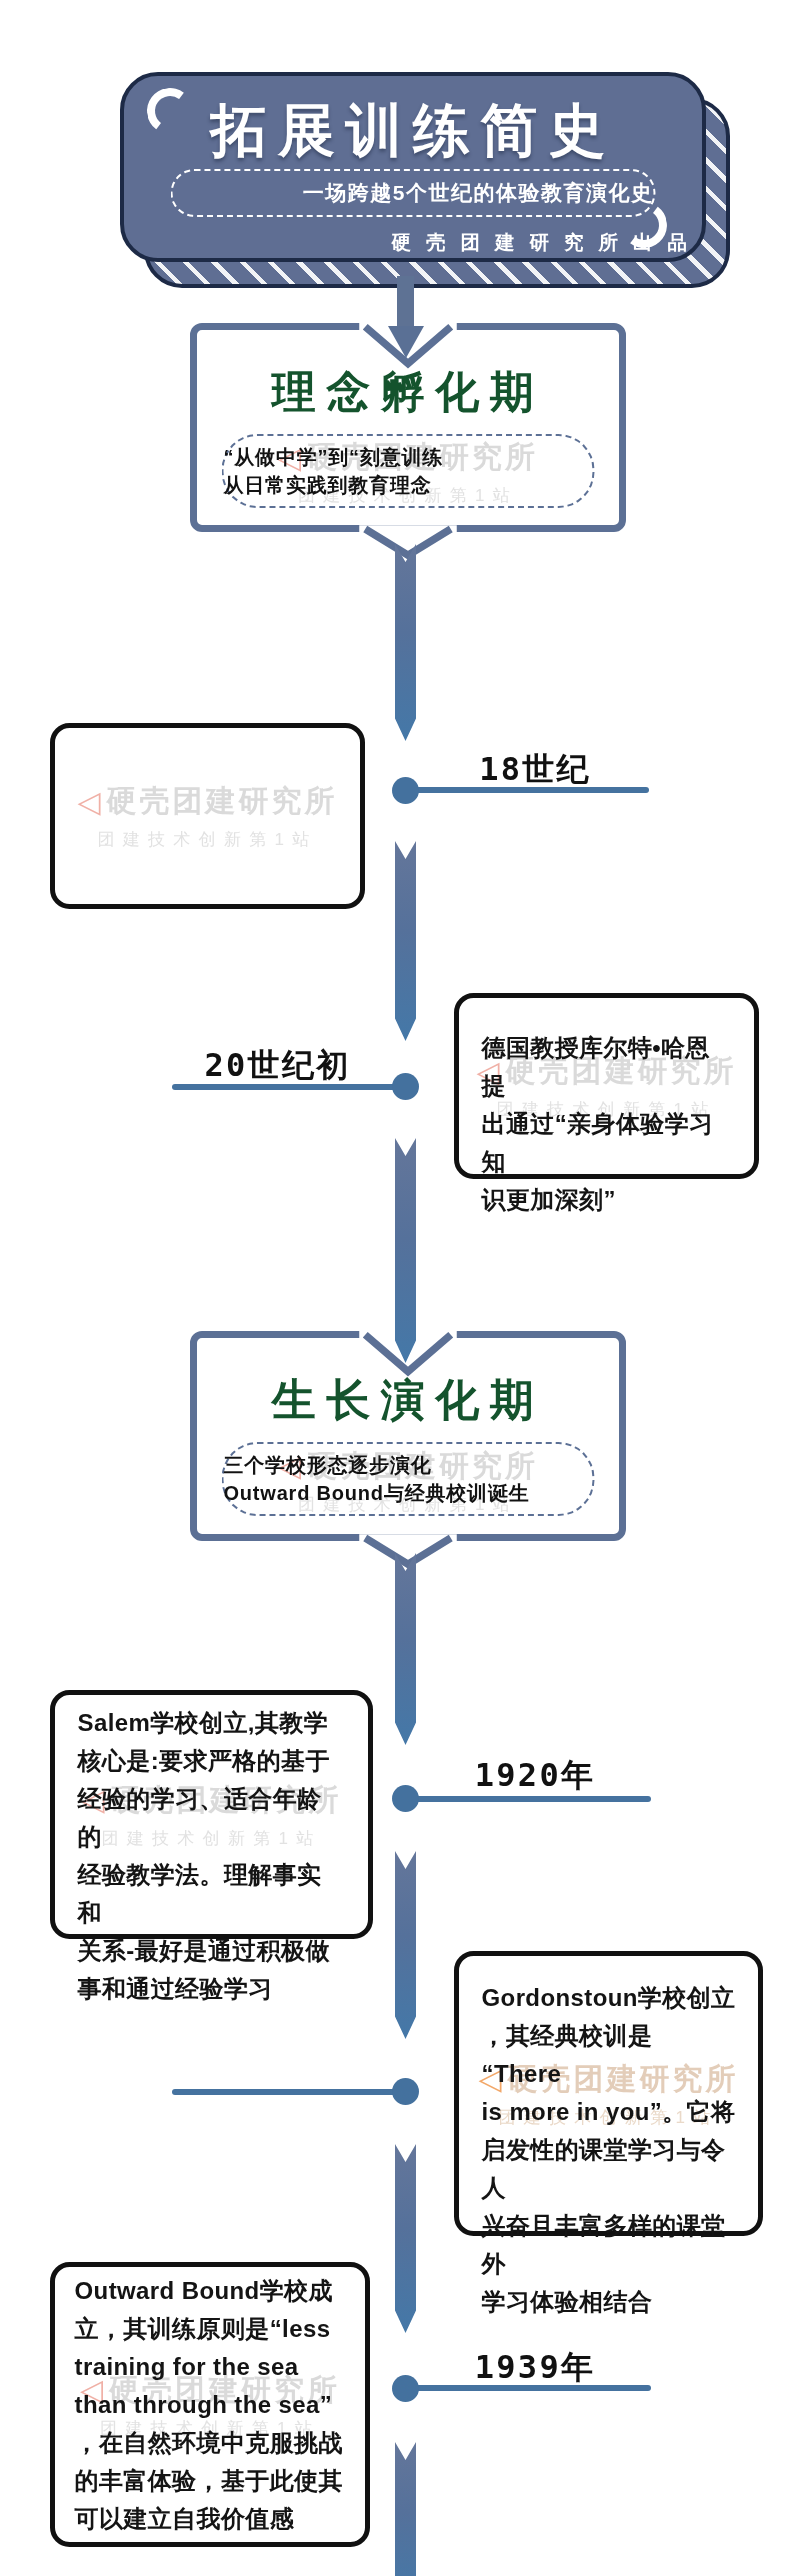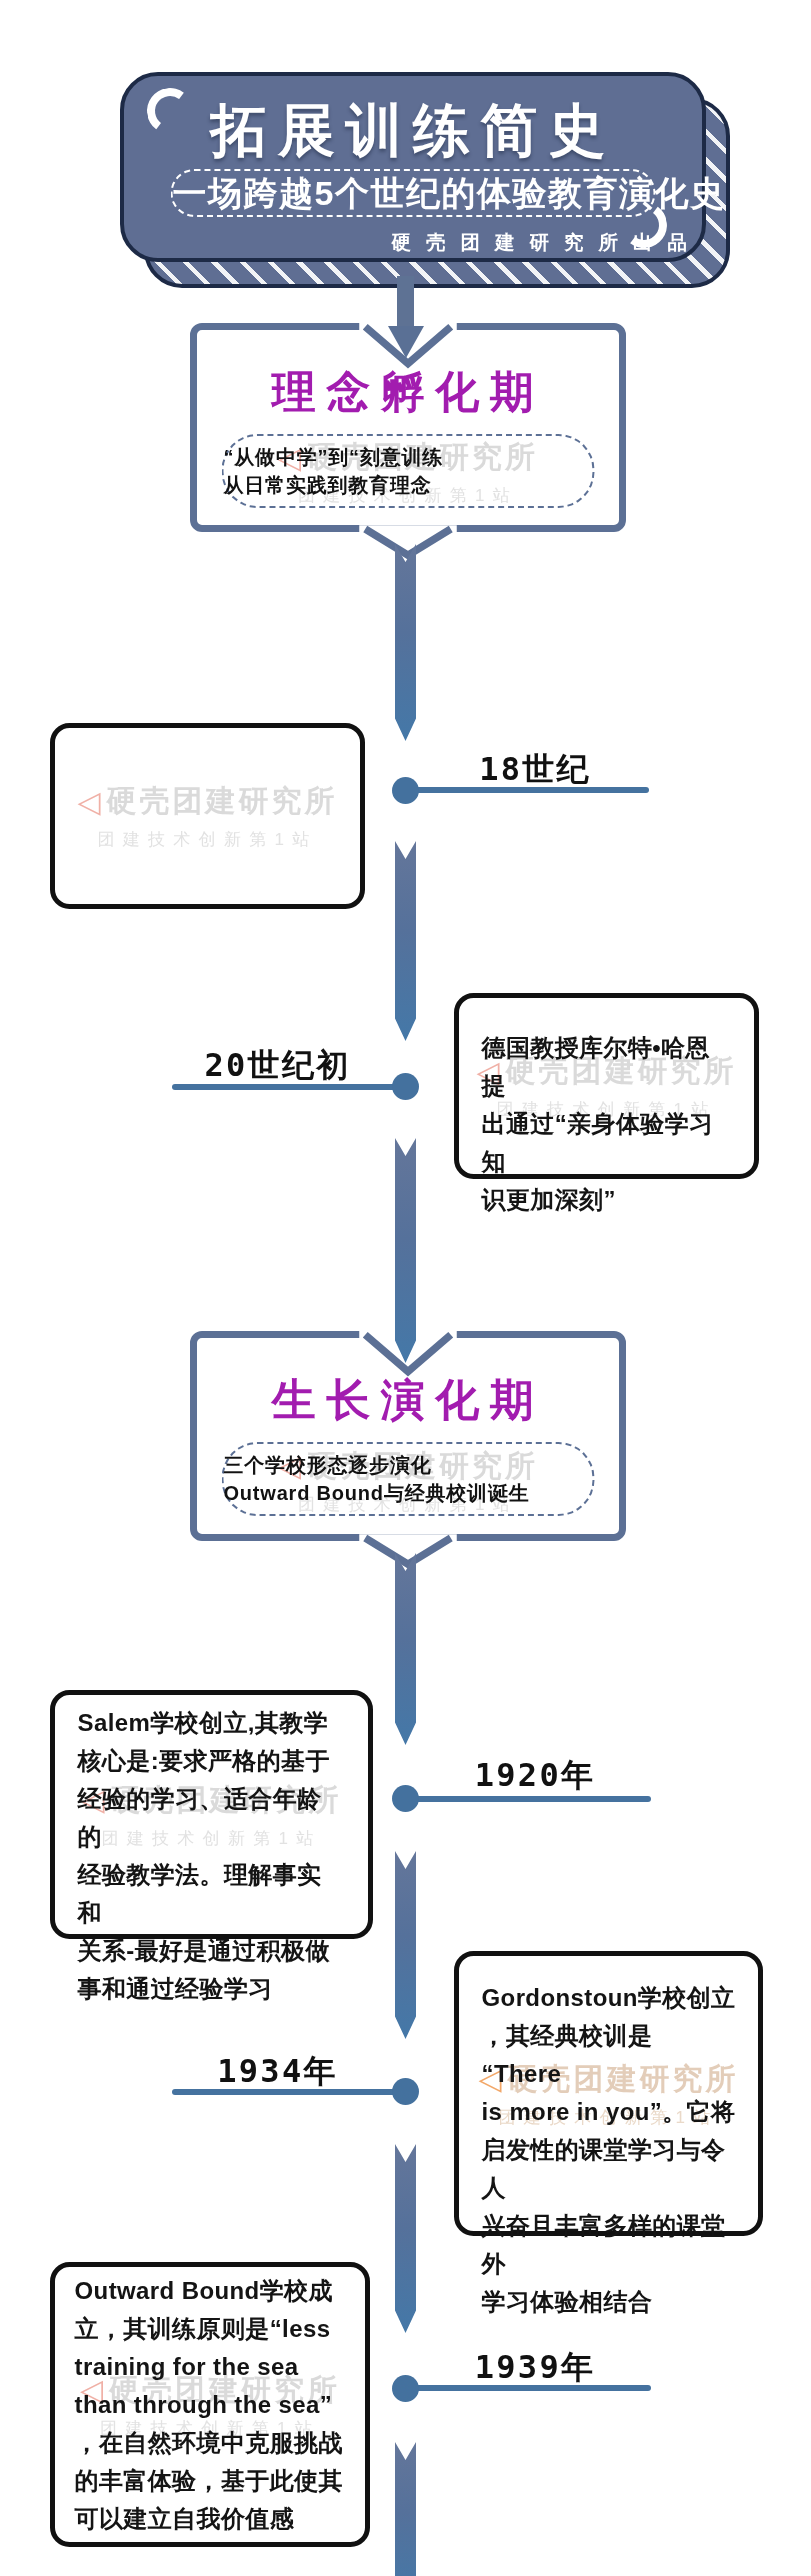--- a/index.html
+++ b/index.html
@@ -13,22 +13,22 @@
   .hdr-card{position:absolute;left:120px;top:72px;width:578px;height:182px;
     border-radius:38px;background:#5f6e93;border:4.5px solid #1d2a46;}
   .gloss{position:absolute;width:30px;height:30px;border:8.3px solid transparent;
     border-top-color:#fff;border-left-color:#fff;border-radius:50%;}
   .gloss-tl{left:22.5px;top:12px;transform:rotate(-8deg);}
   .gloss-br{right:35px;bottom:10.5px;transform:rotate(172deg);}
   .hdr-title{position:absolute;left:0;right:0;top:16.5px;text-align:center;color:#fff;
     font-size:57px;font-weight:bold;letter-spacing:10.5px;
     text-shadow:0 3px 3.8px rgba(25,35,60,.45);white-space:nowrap;}
   .hdr-capsule{position:absolute;left:50%;transform:translateX(-50%);top:93px;width:481px;height:44px;
-    border:2.3px dashed #fff;border-radius:30px;color:#fff;font-size:34px;font-weight:bold;
-    letter-spacing:1.5px;text-align:left;line-height:44px;white-space:nowrap;}
+    border:2.3px dashed #fff;border-radius:30px;color:#fff;font-size:21px;font-weight:bold;
+    letter-spacing:1.5px;text-align:right;line-height:44px;white-space:nowrap;}
   .hdr-byline{position:absolute;left:0;right:0;top:153px;text-align:right;color:#fff;
     font-size:19.5px;font-weight:bold;letter-spacing:15px;white-space:nowrap;}
 
   
   .conn-bar{position:absolute;left:397px;top:276px;width:16.5px;height:51px;background:#5e7294;z-index:5;}
   .conn-head{position:absolute;left:388px;top:326px;width:0;height:0;z-index:5;
     border-left:18px solid transparent;border-right:18px solid transparent;border-top:32px solid #5a7095;}
   .seg{position:absolute;left:395px;width:21px;z-index:5;
     background:linear-gradient(180deg,#64769a 0%,#55719b 45%,#4478a8 100%);
     clip-path:polygon(0 0,50% 18px,100% 0,100% calc(100% - 22.5px),50% 100%,0 calc(100% - 22.5px));}
@@ -45,21 +45,21 @@
   .ylabel{position:absolute;z-index:6;text-align:center;color:#111;font-size:32px;font-weight:bold;
     letter-spacing:2.3px;font-family:"DejaVu Sans Mono","Liberation Mono",monospace;white-space:nowrap;}
   #ylabel-1{left:421px;top:748px;width:228px;} #ylabel-2{left:161px;top:1044px;width:233px;}
   #ylabel-3{left:421px;top:1754px;width:228px;} #ylabel-4{left:161px;top:2050px;width:233px;}
   #ylabel-5{left:421px;top:2346px;width:228px;}
 
   
   .phase{position:absolute;left:190px;width:436px;background:#fff;border:7.5px solid #5c7095;
     border-radius:12px;box-sizing:border-box;z-index:2;}
   #phase-a{top:323px;height:209px;} #phase-b{top:1331px;height:210px;}
-  .phase-title{position:absolute;left:0;right:0;top:33px;text-align:center;color:#a21caf;
+  .phase-title{position:absolute;left:0;right:0;top:33px;text-align:center;color:#14532d;
     font-size:44px;font-weight:bold;letter-spacing:10.5px;white-space:nowrap;z-index:2;}
   .phase-tag{position:absolute;left:50%;transform:translateX(-50%);top:104px;width:373px;
     border:2.3px dashed #5c7095;border-radius:36px;padding:6.8px 0;box-sizing:border-box;
     color:#121212;font-size:20px;font-weight:bold;line-height:28px;
     letter-spacing:0.8px;white-space:pre-line;z-index:2;}
   .notch{position:absolute;left:50%;transform:translateX(-50%);z-index:3;}
   .notch-top{top:-7.5px;} .notch-bottom{top:auto;bottom:-34px;}
 
   
   .evt-box{position:absolute;background:#fff;border:5.3px solid #111;border-radius:19.5px;
@@ -155,21 +155,20 @@
   <div class="hline" id="hline-4"></div>
   <div class="hline" id="hline-5"></div>
   <div class="node" id="node-1"></div>
   <div class="node" id="node-2"></div>
   <div class="node" id="node-3"></div>
   <div class="node" id="node-4"></div>
   <div class="node" id="node-5"></div>
   <div class="ylabel" id="ylabel-1">18世纪</div>
   <div class="ylabel" id="ylabel-2">20世纪初</div>
   <div class="ylabel" id="ylabel-3">1920年</div>
-  <div class="ylabel" id="ylabel-4">1934年</div>
   <div class="ylabel" id="ylabel-5">1939年</div>
 
   <div class="evt-box" id="box-1">
     <div class="wm">
       <div class="wm-row">
           <span class="wm-logo">◁</span>
         <span class="wm-brand">硬壳团建研究所</span>
         </div>
       <div class="wm-slogan">团建技术创新第1站</div>
     </div>

